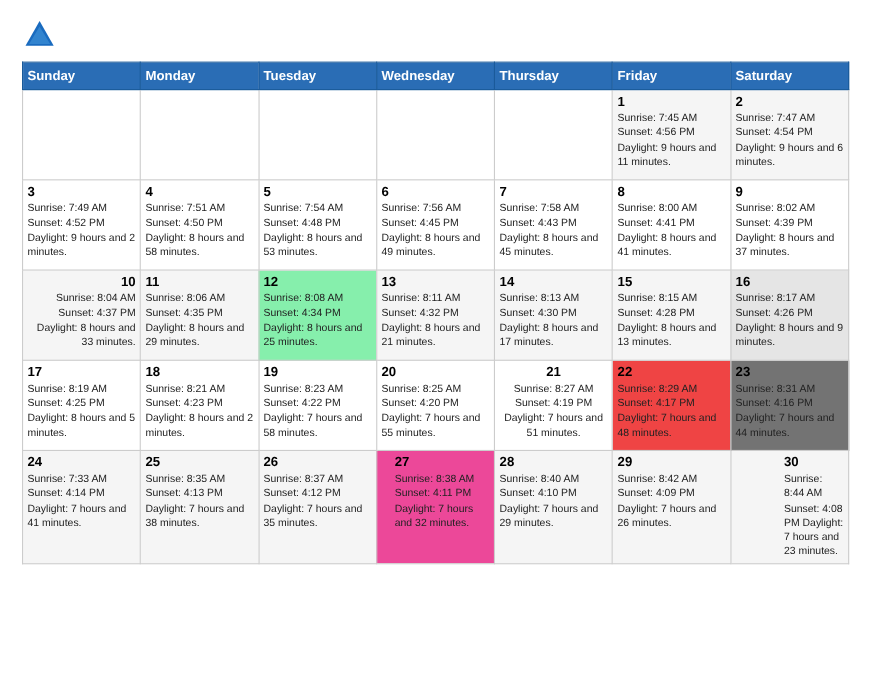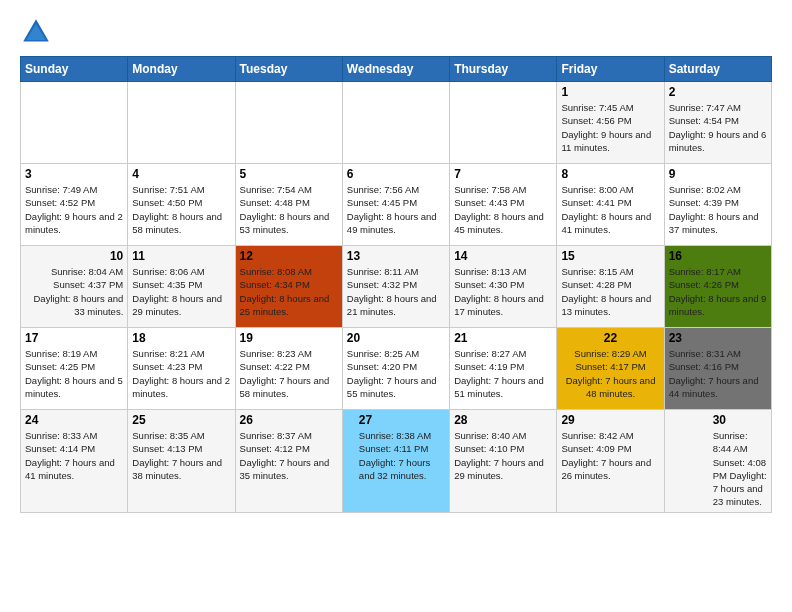--- a/index.html
+++ b/index.html
@@ -195,21 +195,21 @@
             <div class="day-info">Sunrise: 8:04 AM
 Sunset: 4:37 PM
 Daylight: 8 hours and 33 minutes.</div>
           </td>
           <td style="background: rgb(245, 245, 245);">
             <span class="day-number">11</span>
             <div class="day-info">Sunrise: 8:06 AM
 Sunset: 4:35 PM
 Daylight: 8 hours and 29 minutes.</div>
           </td>
-          <td style="background: #c2410c;">
+          <td style="background: #86efac;">
             <span class="day-number">12</span>
             <div class="day-info">Sunrise: 8:08 AM
 Sunset: 4:34 PM
 Daylight: 8 hours and 25 minutes.</div>
           </td>
           <td style="background: rgb(245, 245, 245);">
             <span class="day-number">13</span>
             <div class="day-info">Sunrise: 8:11 AM
 Sunset: 4:32 PM
 Daylight: 8 hours and 21 minutes.</div>
@@ -219,21 +219,21 @@
             <div class="day-info">Sunrise: 8:13 AM
 Sunset: 4:30 PM
 Daylight: 8 hours and 17 minutes.</div>
           </td>
           <td style="background: rgb(245, 245, 245);">
             <span class="day-number">15</span>
             <div class="day-info">Sunrise: 8:15 AM
 Sunset: 4:28 PM
 Daylight: 8 hours and 13 minutes.</div>
           </td>
-          <td style="background: #4d7c0f;">
+          <td style="background: #e5e5e5;">
             <span class="day-number">16</span>
             <div class="day-info">Sunrise: 8:17 AM
 Sunset: 4:26 PM
 Daylight: 8 hours and 9 minutes.</div>
           </td>
         </tr>
         <tr>
           <td style="background: rgb(255, 255, 255);">
             <span class="day-number">17</span>
             <div class="day-info">Sunrise: 8:19 AM
@@ -251,59 +251,59 @@
             <div class="day-info">Sunrise: 8:23 AM
 Sunset: 4:22 PM
 Daylight: 7 hours and 58 minutes.</div>
           </td>
           <td style="background: rgb(255, 255, 255);">
             <span class="day-number">20</span>
             <div class="day-info">Sunrise: 8:25 AM
 Sunset: 4:20 PM
 Daylight: 7 hours and 55 minutes.</div>
           </td>
-          <td style="background: rgb(255, 255, 255);">
+          <td style="background: rgb(255, 255, 255); text-align: center;">
             <span class="day-number">21</span>
             <div class="day-info">Sunrise: 8:27 AM
 Sunset: 4:19 PM
 Daylight: 7 hours and 51 minutes.</div>
           </td>
-          <td style="background: #eab308; text-align: center;">
+          <td style="background: #ef4444;">
             <span class="day-number">22</span>
             <div class="day-info">Sunrise: 8:29 AM
 Sunset: 4:17 PM
 Daylight: 7 hours and 48 minutes.</div>
           </td>
           <td style="background: #737373;">
             <span class="day-number">23</span>
             <div class="day-info">Sunrise: 8:31 AM
 Sunset: 4:16 PM
 Daylight: 7 hours and 44 minutes.</div>
           </td>
         </tr>
         <tr>
           <td style="background: rgb(245, 245, 245);">
             <span class="day-number">24</span>
-            <div class="day-info">Sunrise: 8:33 AM
+            <div class="day-info">Sunrise: 7:33 AM
 Sunset: 4:14 PM
 Daylight: 7 hours and 41 minutes.</div>
           </td>
           <td style="background: rgb(245, 245, 245); margin-top: 11px;">
             <span class="day-number">25</span>
             <div class="day-info">Sunrise: 8:35 AM
 Sunset: 4:13 PM
 Daylight: 7 hours and 38 minutes.</div>
           </td>
           <td style="background: rgb(245, 245, 245);">
             <span class="day-number">26</span>
             <div class="day-info">Sunrise: 8:37 AM
 Sunset: 4:12 PM
 Daylight: 7 hours and 35 minutes.</div>
           </td>
-          <td style="background: #7dd3fc; padding-left: 16px;">
+          <td style="background: #ec4899; padding-left: 16px;">
             <span class="day-number">27</span>
             <div class="day-info">Sunrise: 8:38 AM
 Sunset: 4:11 PM
 Daylight: 7 hours and 32 minutes.</div>
           </td>
           <td style="background: rgb(245, 245, 245);">
             <span class="day-number">28</span>
             <div class="day-info">Sunrise: 8:40 AM
 Sunset: 4:10 PM
 Daylight: 7 hours and 29 minutes.</div>

